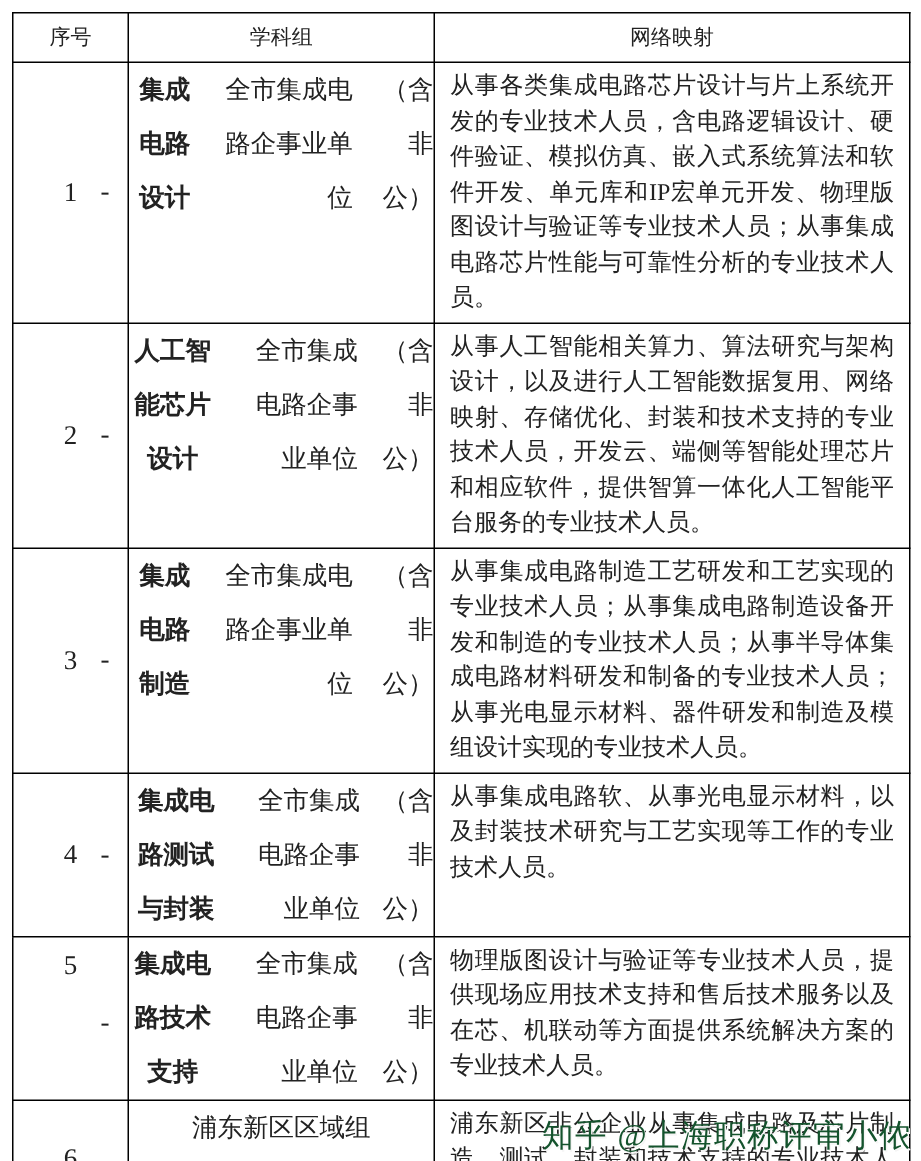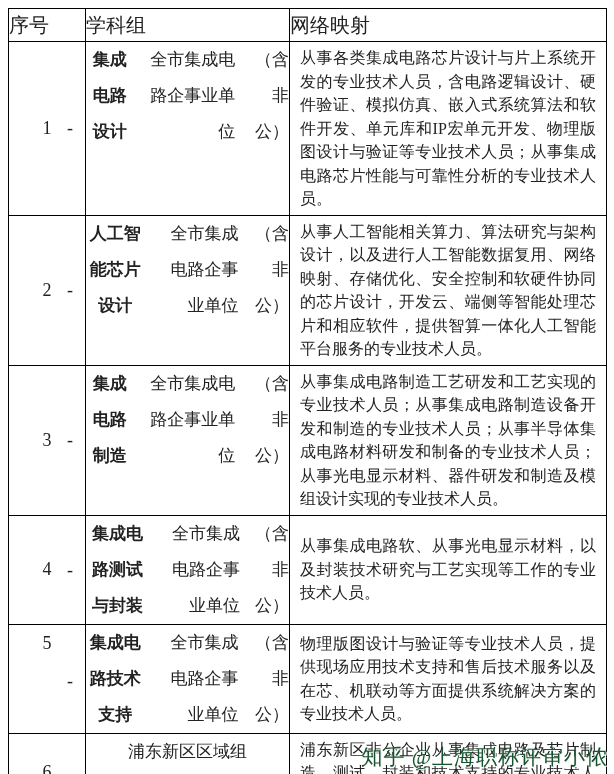--- a/index.html
+++ b/index.html
@@ -6,35 +6,35 @@
   body{
     width:614px;height:774px;position:relative;overflow:hidden;
     font-family:"Liberation Serif","DejaVu Serif",serif;
     color:#222;
     -webkit-font-smoothing:antialiased;
   }
   .page{position:absolute;left:8px;top:8px;}
   table{border-collapse:collapse;table-layout:fixed;width:598px;background:#fff;}
   col.c1{width:77px;} col.c2{width:204px;} col.c3{width:317px;}
   th,td{border:1px solid #000;padding:0;vertical-align:middle;overflow:hidden;}
-  th{font-weight:normal;font-size:20px;text-align:left;height:32px;margin-top:12px;}
+  th{font-weight:normal;font-size:14px;text-align:center;height:32px;margin-top:12px;}
   tr.r1 td{height:167px;} tr.r2 td{height:149px;} tr.r3 td{height:143px;}
   tr.r4 td{height:100px;} tr.r5 td{height:97px;}  tr.r6 td{height:70px;}
 
   .numwrap{position:relative;height:100%;display:flex;align-items:center;justify-content:center;font-size:18px;}
   .numwrap .dash{position:absolute;right:12px;top:50%;transform:translateY(-50%);font-size:18px;}
   .numwrap.split{align-items:flex-start;padding-top:8px;box-sizing:border-box;}
   .numwrap.split .dash{top:46px;transform:none;}
 
   .groupwrap{height:100%;display:flex;flex-direction:row;justify-content:center;font-size:17px;line-height:36px;}
   .gtitle{font-weight:bold;text-align:center;}
   .gsub{text-align:right;padding-left:14px;}
   .gplain{text-align:center;}
 
-  .scopewrap{height:100%;display:flex;align-items:center;box-sizing:border-box;padding:4px 10px;}
+  .scopewrap{height:100%;display:flex;box-sizing:border-box;padding:4px 10px;}
   .scopetext{font-size:16px;line-height:23.5px;text-align:justify;}
 
   .watermark{
     position:absolute;right:6px;bottom:3px;
     font-size:21px;color:#14532d;letter-spacing:1px;white-space:nowrap;
     text-shadow:1px 1px 0 #f5f5f5;
   }
 </style>
 </head>
 <body>
@@ -85,21 +85,21 @@
         </td>
         <td>
           <div class="groupwrap">
             <div class="gtitle">人工智能芯片设计</div>
             <div class="gsub">全市集成电路企事业单位</div>
             <div class="gsub">（含非公）</div>
           </div>
         </td>
         <td>
           <div class="scopewrap">
-            <div class="scopetext">从事人工智能相关算力、算法研究与架构设计，以及进行人工智能数据复用、网络映射、存储优化、安全控制和软硬件协同的芯片设计，开发云、端侧等智能处理芯片和相应软件，提供智算一体化人工智能平台服务的专业技术人员。</div>
+            <div class="scopetext">从事人工智能相关算力、算法研究与架构设计，以及进行人工智能数据复用、网络映射、存储优化、封装和技术支持的专业技术人员，开发云、端侧等智能处理芯片和相应软件，提供智算一体化人工智能平台服务的专业技术人员。</div>
           </div>
         </td>
       </tr>
 
       <tr class="r3">
         <td>
           <div class="numwrap">
             <span>3</span>
             <span class="dash">-</span>
           </div>

